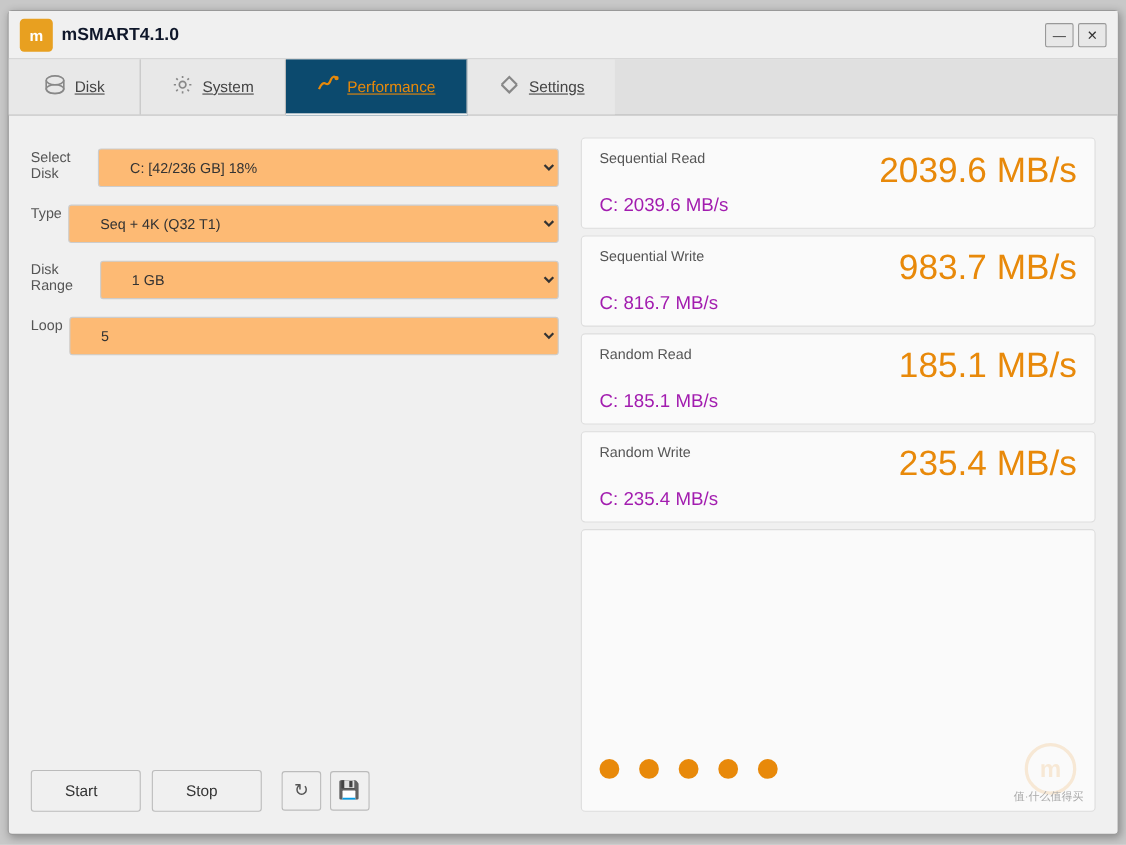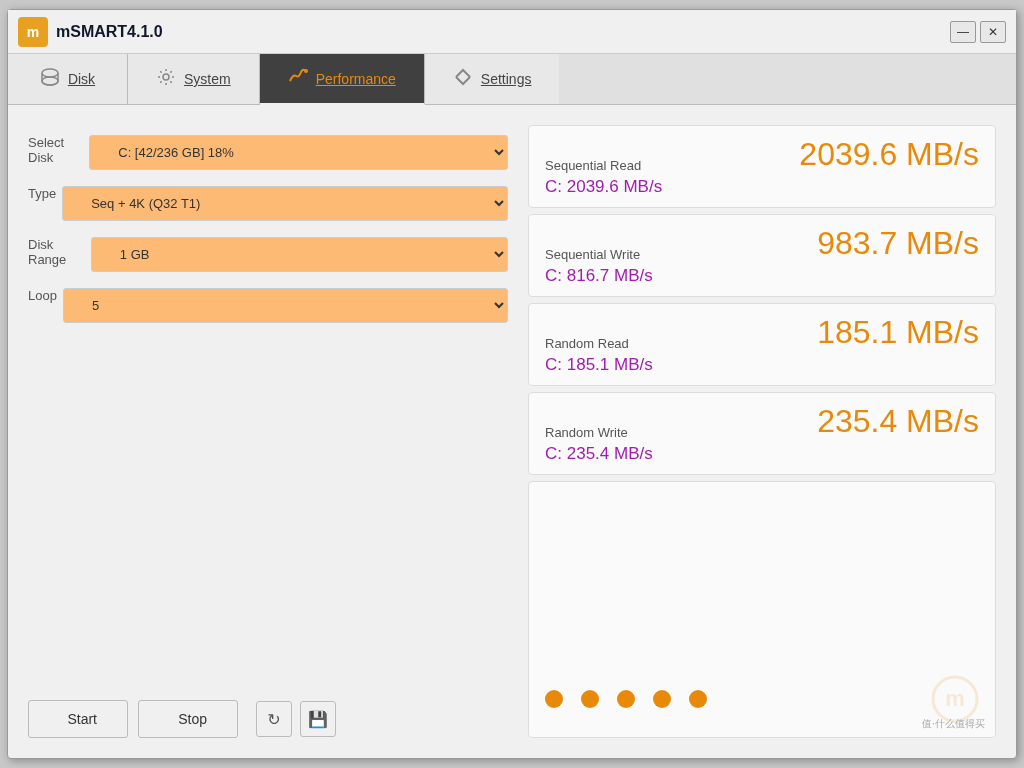--- a/index.html
+++ b/index.html
@@ -85,21 +85,21 @@
       cursor: pointer;
       border-right: 1px solid #bbb;
       background: #e8e8e8;
       font-size: 14px;
       color: #444;
       min-width: 120px;
       justify-content: center;
       text-decoration: underline;
     }
     .tab.active {
-      background: #404040;
+      background: #0c4a6e;
       border-bottom: 2px solid #f0f0f0;
       color: #e8890a;
       margin-bottom: -1px;
     }
     .tab-icon {
       font-size: 18px;
       color: #888;
     }
     .tab.active .tab-icon {
       color: #e8890a;
@@ -151,21 +151,21 @@
     }
     .btn-start, .btn-stop {
       padding: 10px 30px;
       border: 1px solid #bbb;
       border-radius: 3px;
       font-size: 14px;
       cursor: pointer;
       background: #f0f0f0;
       color: #333;
       min-width: 100px;
-      text-align: right;
+      text-align: left;
     }
 
     .btn-icon {
       width: 36px;
       height: 36px;
       border: 1px solid #bbb;
       border-radius: 3px;
       background: #f0f0f0;
       cursor: pointer;
       display: flex;
@@ -185,21 +185,21 @@
       background: #fafafa;
       border: 1px solid #ddd;
       border-radius: 4px;
       padding: 10px 16px;
       display: flex;
       flex-direction: column;
       gap: 4px;
     }
     .metric-top {
       display: flex;
-      align-items: flex-end;
+      align-items: flex-start;
       justify-content: space-between;
     }
     .metric-label {
       font-size: 13px;
       color: #555;
     }
     .metric-value {
       font-size: 32px;
       font-weight: 400;
       color: #e8890a;

